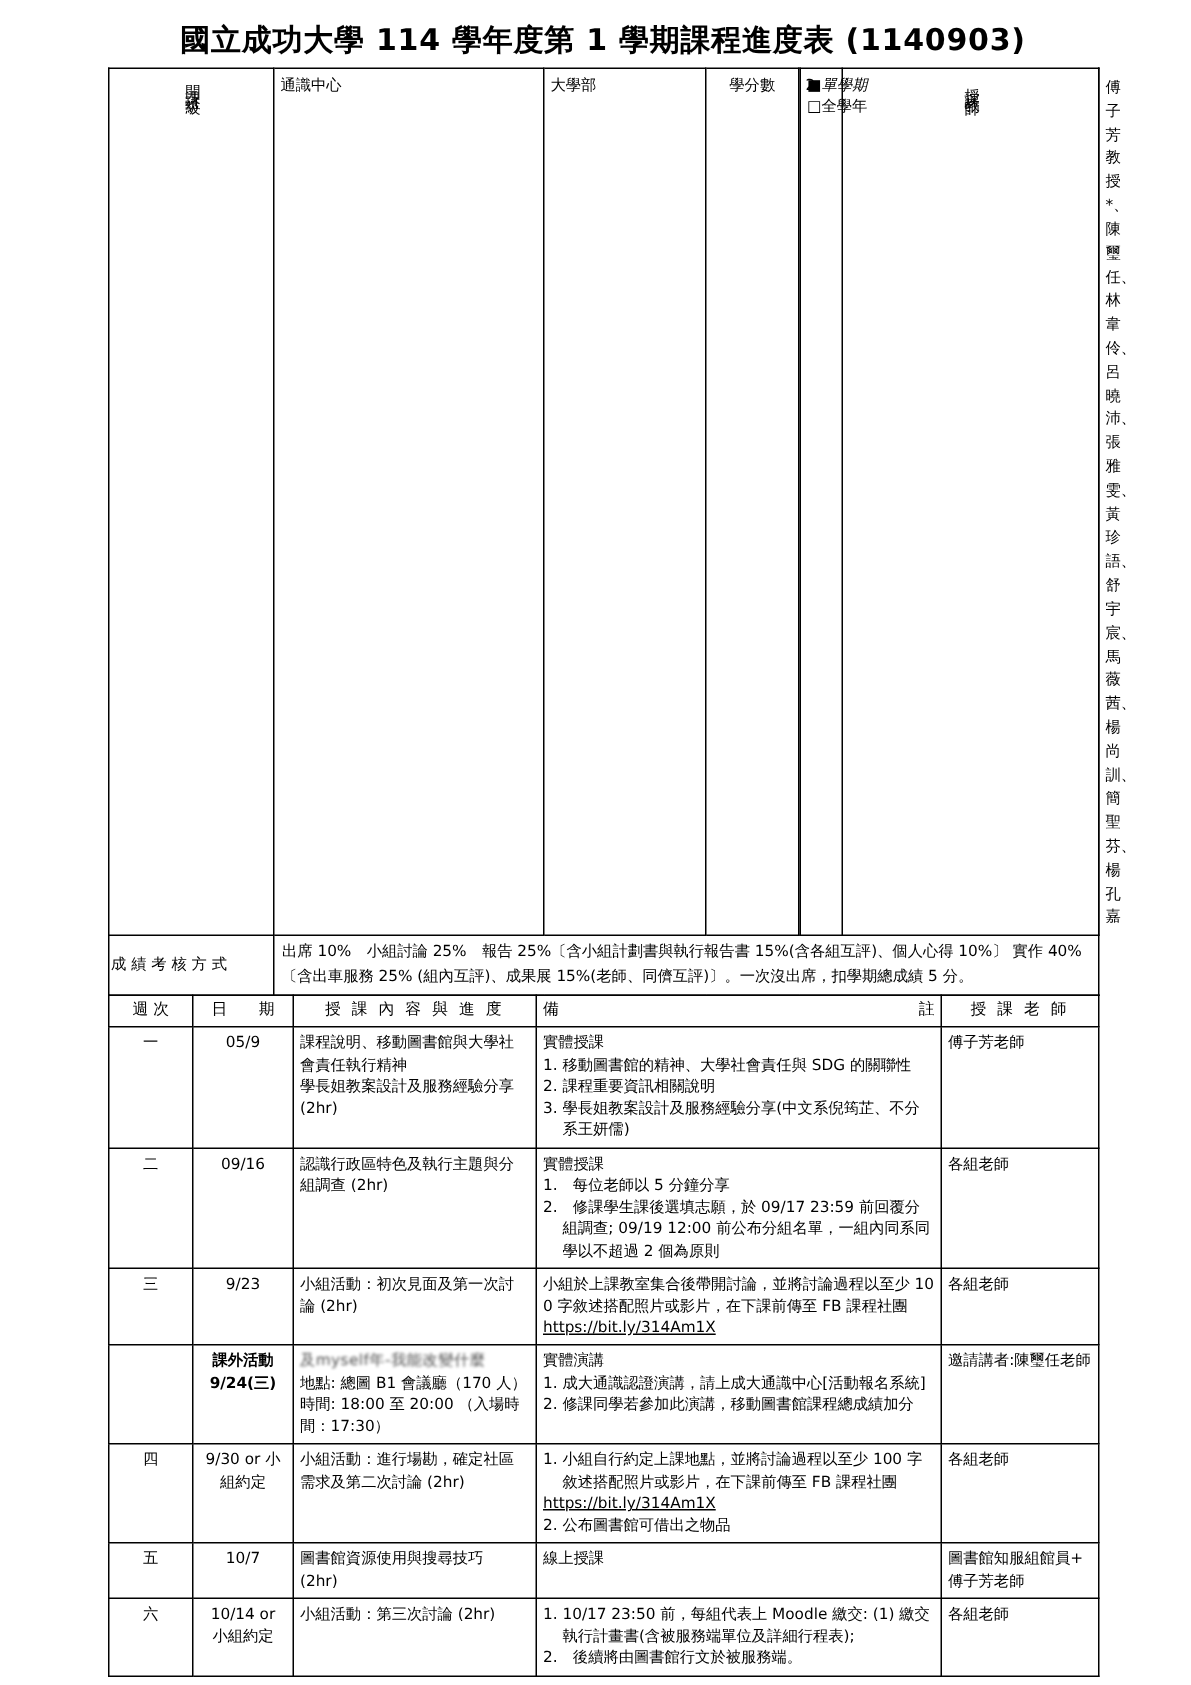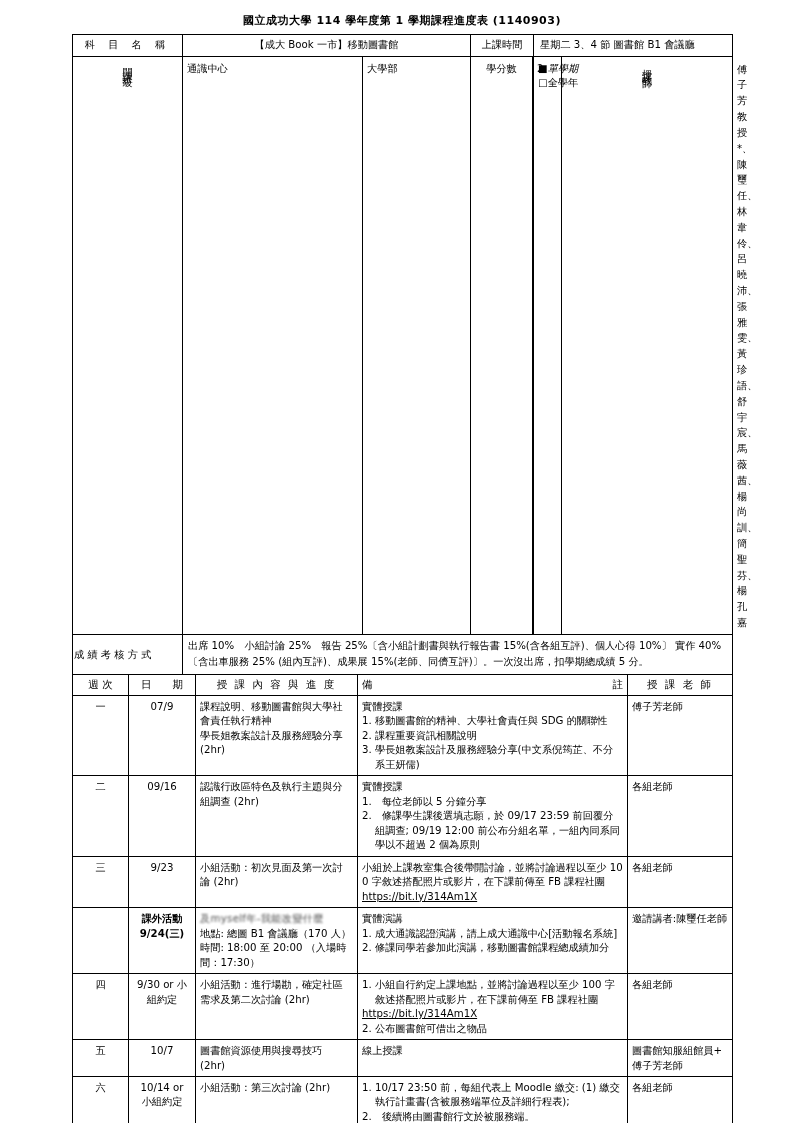--- a/index.html
+++ b/index.html
@@ -7,21 +7,21 @@
   body{
     width:794px; height:1123px;
     font-family:"DejaVu Sans","Liberation Sans",sans-serif;
     color:#000;
     -webkit-font-smoothing:none;
   }
   .page{ width:794px; height:1123px; position:relative; box-sizing:border-box; padding:14px 62px 0 72px; }
 
   .doc-title{
     text-align:center;
-    font-size:11px;
+    font-size:20px;
     font-weight:bold;
     letter-spacing:0.5px;
     margin:0 0 7px 0;
     line-height:1.2;
   }
 
   table{ border-collapse:collapse; width:660px; table-layout:fixed; }
   td{
     border:1px solid #000;
     vertical-align:top;
@@ -59,26 +59,20 @@
     <colgroup>
       <col style="width:110px">
         <col style="width:180px">
         <col style="width:108px">
       <col style="width:62px">
         <col style="width:1px">
         <col style="width:28px">
         <col style="width:171px">
     </colgroup>
     <tbody>
-      <tr class="ttl-row">
-        <td class="ctr mid" style="letter-spacing:5px;">科 目 名 稱</td>
-        <td class="ctr mid" colspan="2">【成大 Book 一市】移動圖書館</td>
-        <td class="ctr mid" colspan="2">上課時間</td>
-        <td class="mid" colspan="2" style="padding-left:6px;">星期二 3、4 節 圖書館 B1 會議廳</td>
-      </tr>
       <tr>
         <td class="vert" rowspan="1" style="height:78px;">
           <span style="writing-mode:vertical-rl;margin:0 auto;letter-spacing:3px;height:74px;">開課班級</span>
         </td>
         <td style="padding-top:5px;">通識中心</td>
         <td style="padding-top:5px;">大學部</td>
         <td class="ctr" colspan="1" style="padding-top:5px;">學分數</td>
         <td class="ctr" style="padding-top:5px;">2</td>
         <td class="ctr" style="padding-top:5px;width:86px;">
           <div style="white-space:nowrap;font-style:italic;"><span class="chk">■</span><span>單學期</span></div>
@@ -117,21 +111,21 @@
             <span>註</span>
           </div>
         </td>
         <td class="ctr hdr" style="letter-spacing:2px;">授 課 老 師</td>
       </tr>
     </thead>
     <tbody id="schedule-body">
         <tr>
           <td class="ctr" style="padding-top: 4px;">一</td>
           <td class="ctr" style="padding-top: 4px;">
-            <div>07/9</div>
+            <div>05/9</div>
           </td>
           <td style="padding-top: 4px;">
             <div>課程說明、移動圖書館與大學社</div>
             <div>會責任執行精神</div>
             <div>學長姐教案設計及服務經驗分享</div>
             <div>(2hr)</div>
           </td>
           <td style="padding-top: 4px;">
             <div>實體授課</div>
             <div class="li">1. 移動圖書館的精神、大學社會責任與 SDG 的關聯性</div>

